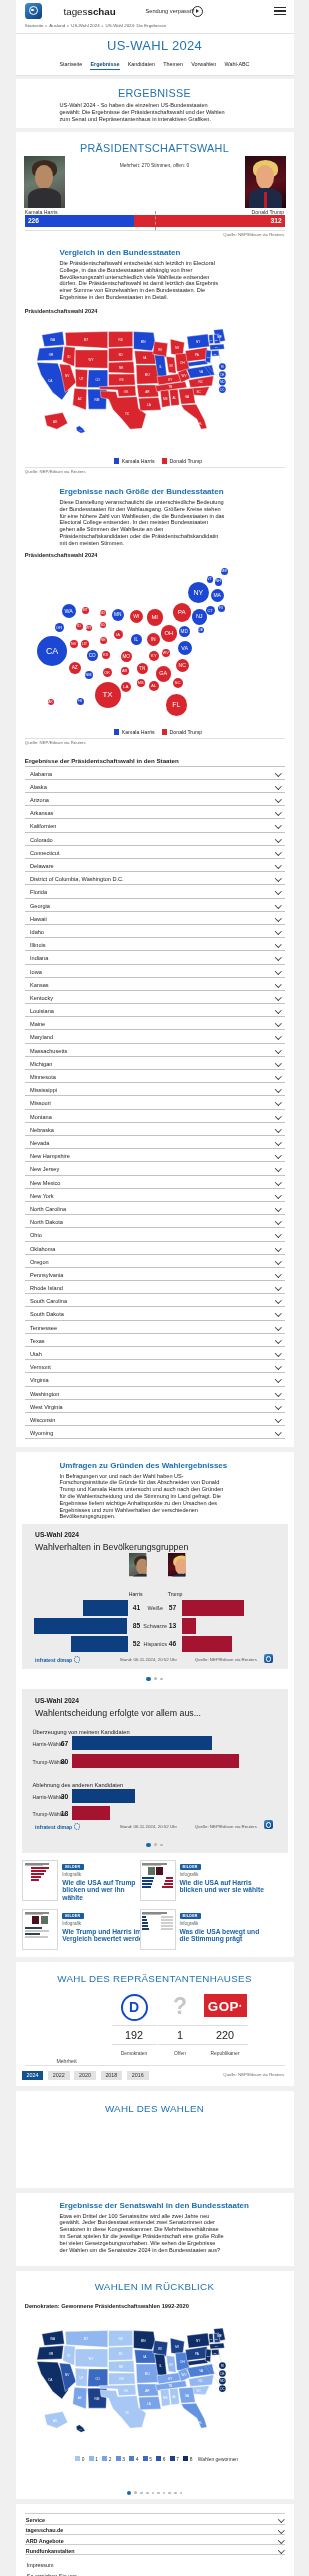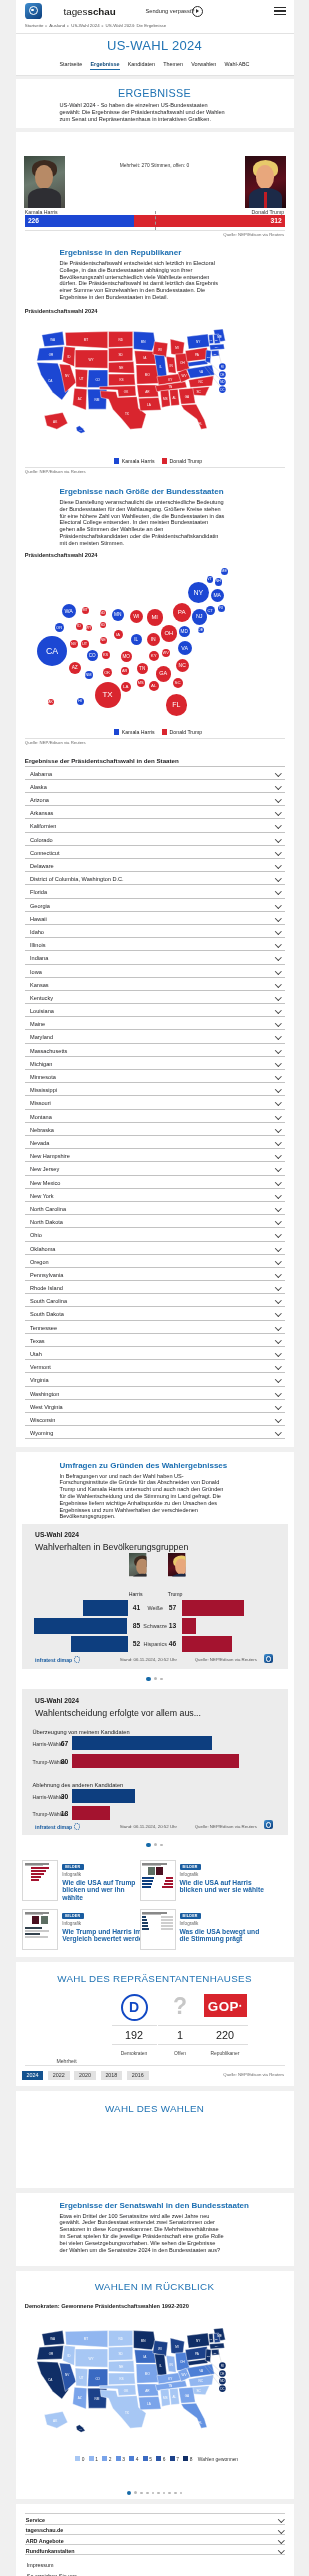--- a/index.html
+++ b/index.html
@@ -145,20 +145,21 @@
     <div class="abs tabs" id="tabs"><span class="">Startseite</span><span class="act">Ergebnisse</span><span class="">Kandidaten</span><span class="">Themen</span><span class="">Vorwahlen</span><span class="">Wahl-ABC</span></div>
     <div class="abs hline" style="top:75px"></div>
   </section>
 
   <section id="card-intro">
     <div class="abs bluehead" style="top:8.2px">ERGEBNISSE</div>
     <div class="abs para" style="left:44px;top:23px;width:170px">US-Wahl 2024 - So haben die einzelnen US-Bundesstaaten gewählt: Die Ergebnisse der Präsidentschaftswahl und der Wahlen zum Senat und Repräsentantenhaus in interaktiven Grafiken.</div>
   </section>
 
   <section id="card-pres">
+    <div class="abs bluehead" style="top:10.3px">PRÄSIDENTSCHAFTSWAHL</div>
     <div class="abs" style="left:0;top:31px;width:278px;text-align:center;font-size:4.9px;color:#333">Mehrheit: 270 Stimmen, offen: 0</div>
     <div class="portrait p-harris" style="left:8.2px;top:24px">
         <div class="bg"></div>
         <div class="hair"></div>
         <div class="head"></div>
         <div class="sh"></div>
       </div>
     <div class="portrait p-trump" style="left:229px;top:24px">
         <div class="bg"></div>
         <div class="hair"></div>
@@ -169,21 +170,21 @@
     <div class="abs cname" style="left:9.3px;top:77px">Kamala Harris</div>
     <div class="abs cname" style="right:9.3px;top:77px">Donald Trump</div>
     <div class="abs evbar" style="top:83px" id="evbar">
         <div class="b" style="background:#1c47d3;width:42.00743494423792%;padding-left:3.1px;box-sizing:border-box;text-align:left">226</div>
         <div class="b" style="background:#d9252e;flex:1;padding-right:3.1px;box-sizing:border-box;text-align:right">312</div>
         <div class="evmark" style="left:50.18587360594795%"></div>
       </div>
     <div class="abs thin" style="left:9.3px;top:98px;width:260px"></div>
     <div class="abs src" style="right:9.3px;top:100px">Quelle: NEP/Edison via Reuters</div>
 
-    <div class="abs h2" style="left:44px;top:116px">Ergebnisse in den Republikaner</div>
+    <div class="abs h2" style="left:44px;top:116px">Vergleich in den Bundesstaaten</div>
     <div class="abs para" style="left:44px;top:128px;width:162px">Die Präsidentschaftswahl entscheidet sich letztlich im Electoral College, in das die Bundesstaaten abhängig von ihrer Bevölkerungszahl unterschiedlich viele Wahlleute entsenden dürfen. Die Präsidentschaftswahl ist damit letztlich das Ergebnis einer Summe von Einzelwahlen in den Bundesstaaten. Die Ergebnisse in den Bundesstaaten im Detail.</div>
     <div class="abs lbl" style="left:9.3px;top:176px">Präsidentschaftswahl 2024</div>
     <svg class="mapsvg" id="map1" style="top:183px;height:137px" viewBox="0 0 470 265">
         <polygon points="14,16 64,8 68,40 20,44" fill="#1c47d3" stroke="#fff" stroke-width="1"></polygon>
         <polygon points="8,48 66,44 62,76 2,78" fill="#1c47d3" stroke="#fff" stroke-width="1"></polygon>
         <polygon points="2,82 52,84 78,150 62,172 40,154 12,112" fill="#1c47d3" stroke="#fff" stroke-width="1"></polygon>
         <polygon points="56,86 82,88 96,130 70,154" fill="#d9252e" stroke="#fff" stroke-width="1"></polygon>
         <polygon points="68,44 94,46 92,92 64,80" fill="#d9252e" stroke="#fff" stroke-width="1"></polygon>
         <polygon points="70,10 172,8 172,48 72,42" fill="#d9252e" stroke="#fff" stroke-width="1"></polygon>
         <polygon points="94,52 172,52 172,96 94,94" fill="#d9252e" stroke="#fff" stroke-width="1"></polygon>
@@ -595,21 +596,21 @@
         <div class="num" style="top:116px;left:106px;width:17.5px;text-align:center">52</div>
         <div class="cat" style="top:117px;left:116px;width:35px">Hispanics</div>
         <div class="num" style="top:116px;left:143px;width:15.5px;text-align:center">46</div>
         <div class="bar" style="top:112px;left:160px;width:50px;background:#a4132f"></div>
         <div class="cfoot brand" style="left:13.4px;top:132px">infratest dimap<span class="ring"></span></div>
         <div class="cfoot" style="left:98px;top:133px">Stand:  06.11.2024, 20:52 Uhr</div>
         <div class="cfoot" style="left:173px;top:133px">Quelle: NEP/Edison via Reuters</div>
         <div class="tsico" style="left:242px;top:130px"></div>
       </div>
     <div class="dots" style="top:222px" id="dots1"><i class="a" style="width:4.6px;height:4.6px"></i><i class="" style="width:3.1px;height:3.1px"></i><i class="" style="width:2.6px;height:2.6px"></i></div>
-    <div class="chartcard" id="chart2" style="top:237px;height:146px">
+    <div class="chartcard" id="chart2" style="top:237px;height:164px">
         <div class="abs kick" style="left:13.4px;top:8.2px">US-Wahl 2024</div>
         <div class="abs ctitle" style="left:13.4px;top:18.5px">Wahlentscheidung erfolgte vor allem aus...</div>
         <div class="abs grp" style="left:10.8px;top:40px">Überzeugung von meinem Kandidaten</div>
         <div class="rowlbl" style="left:10.8px;top:52px">Harris-Wähler</div>
         <div class="rowval" style="left:31px;top:51px">67</div>
         <div class="hbar" style="left:50px;top:47px;width:140px;background:#0d3e7f"></div>
         <div class="rowlbl" style="left:10.8px;top:70px">Trump-Wähler</div>
         <div class="rowval" style="left:31px;top:69px">80</div>
         <div class="hbar" style="left:50px;top:65px;width:167px;background:#a4132f"></div>
         <div class="abs grp" style="left:10.8px;top:93px">Ablehnung des anderen Kandidaten</div>

